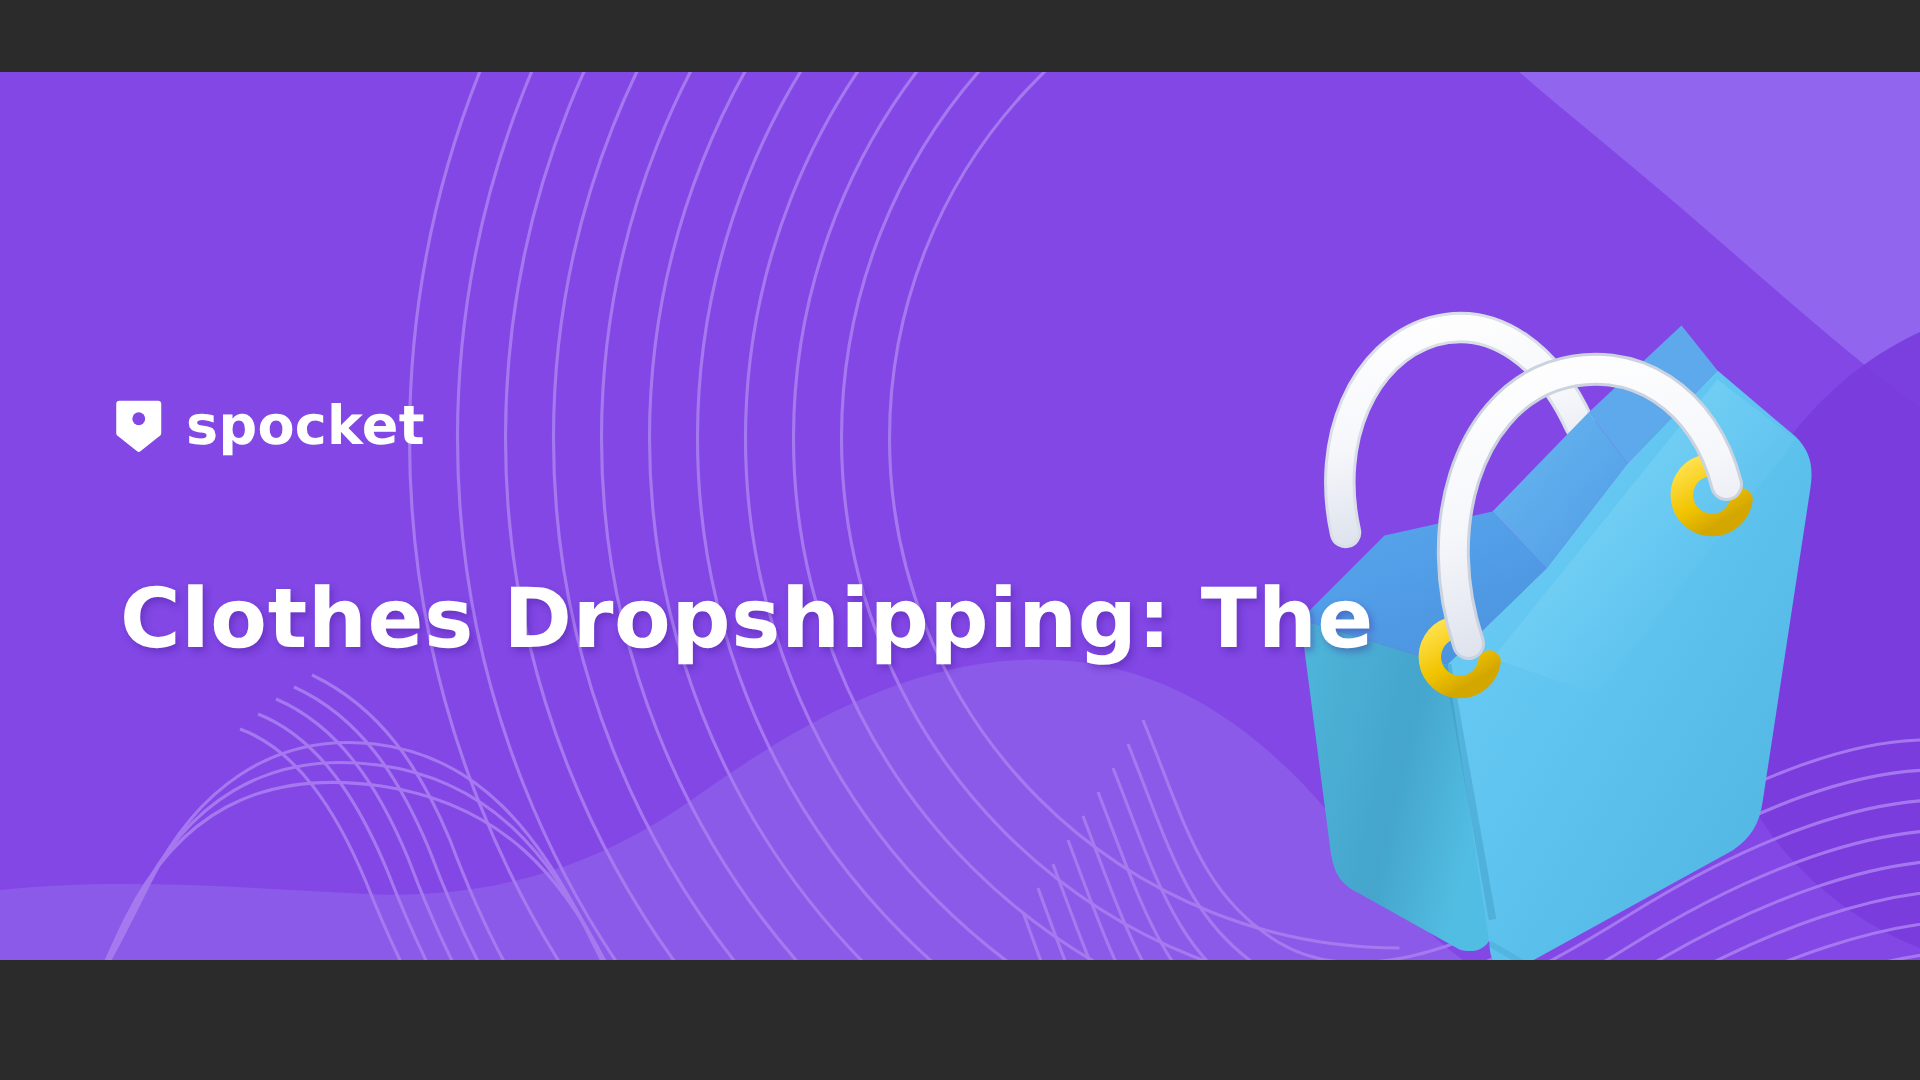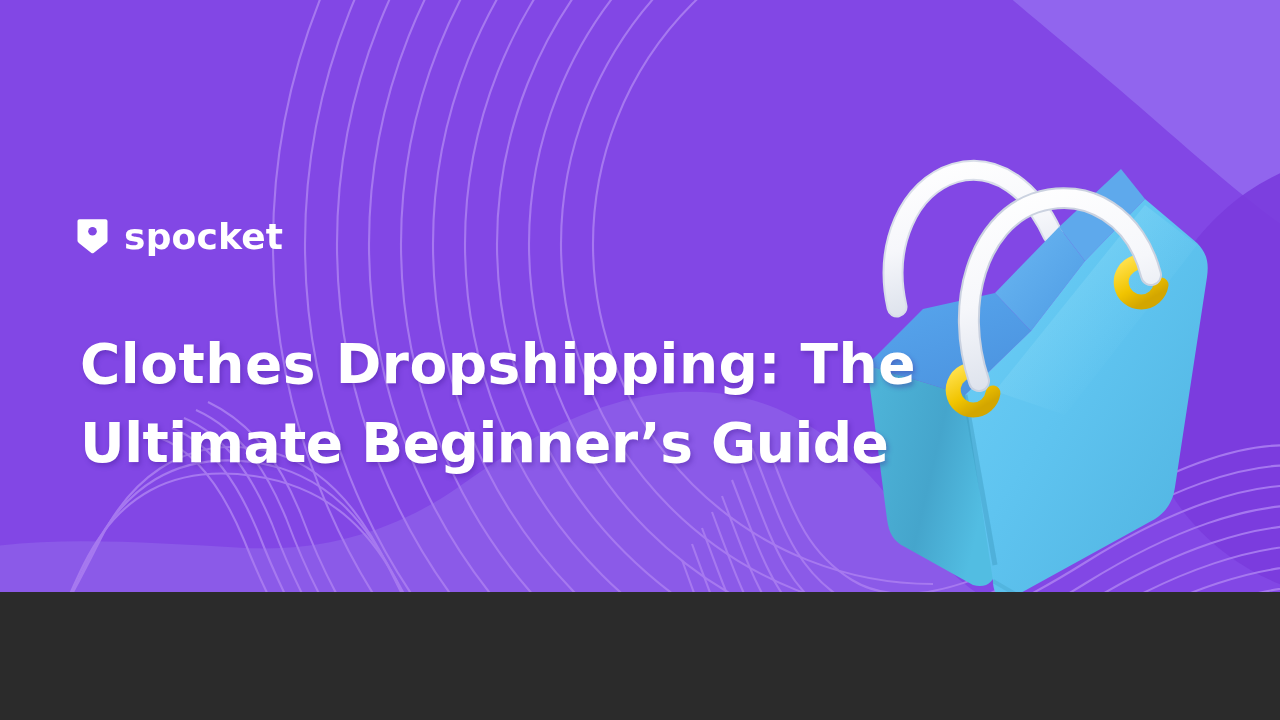--- a/index.html
+++ b/index.html
@@ -7,20 +7,21 @@
     padding: 0;
     background: #2b2b2b;
   }
   #banner {
     position: relative;
     width: 1280px;
     height: 592px;
     overflow: hidden;
     background: #8247E5;
     font-family: "Liberation Sans", sans-serif;
+    margin-top: 48px;
   }
 
   
   .bg-layer {
     position: absolute;
     inset: 0;
     width: 1280px;
     height: 720px;
     pointer-events: none;
   }
@@ -218,16 +219,15 @@
       <path d="M 1.5 3.2 C 1.5 2.0 2.4 1.2 3.6 1.2 L 29.4 1.2 C 30.6 1.2 31.5 2.0 31.5 3.2
                L 31.5 22.6 C 31.5 23.6 31.0 24.4 30.2 24.9 L 17.6 34.9
                C 16.9 35.5 16.1 35.5 15.4 34.9 L 2.8 24.9 C 2.0 24.4 1.5 23.6 1.5 22.6 Z" fill="#FFFFFF"></path>
       <circle cx="16.5" cy="13.2" r="4.3" fill="#8247E5"></circle>
     </svg>
     <span class="logo-word">spocket</span>
   </div>
 
   <h1 class="headline">
     <span class="line line-1">Clothes Dropshipping: The</span>
-    <span class="line line-2">Ultimate Beginner’s Guide</span>
   </h1>
 
 </div>
 
 </body></html>

